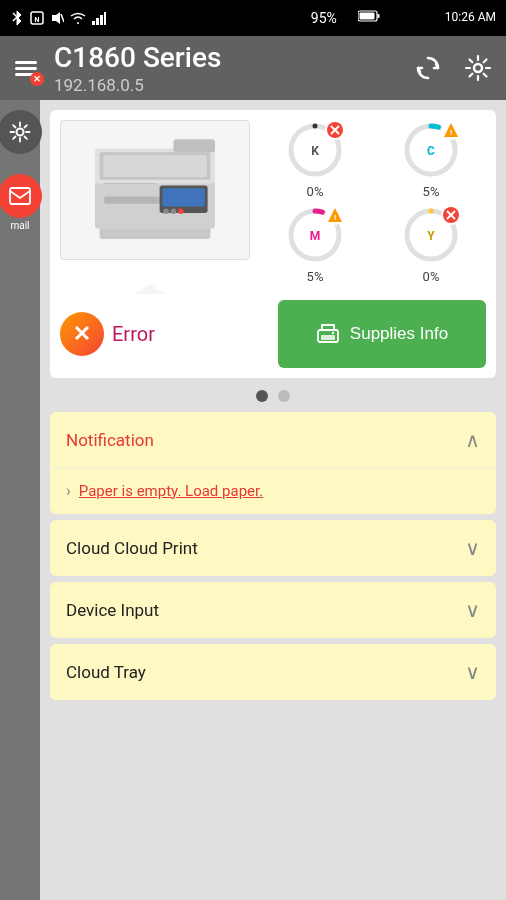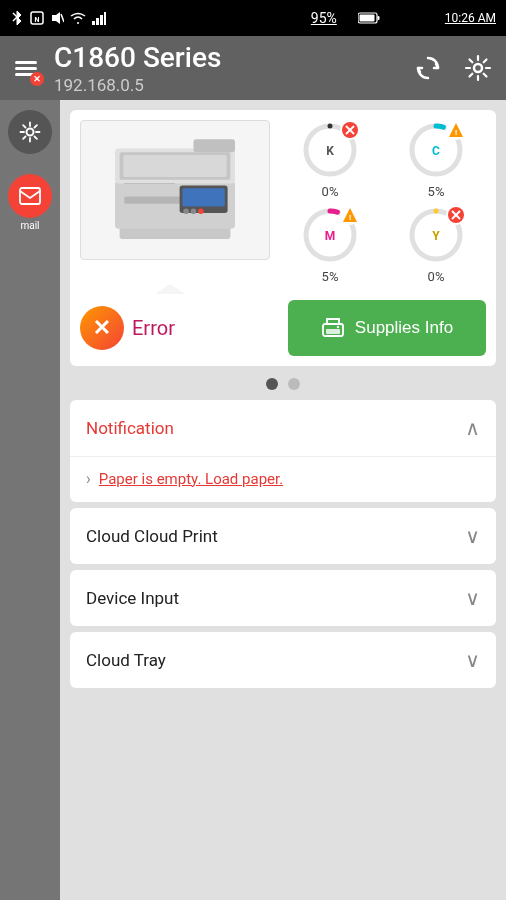--- a/index.html
+++ b/index.html
@@ -24,24 +24,23 @@
       color: #fff;
       font-size: 14px;
     }
     .status-bar-left {
       display: flex;
       gap: 6px;
       align-items: center;
     }
     .status-bar-right {
       display: flex;
-      align-items: center;
+      align-items: flex-start;
       gap: 21px;
       font-size: 14px;
-      text-decoration: underline;
     }
 
     
     .app-header {
       width: 100%;
       height: 64px;
       background: #616161;
       display: flex;
       align-items: center;
       padding: 0 10px;
@@ -107,21 +106,21 @@
 
     
     .main-layout {
       display: flex;
       width: 100%;
       height: calc(900px - 36px - 64px);
     }
 
     
     .sidebar {
-      width: 60px;
+      width: 40px;
       background: #757575;
       display: flex;
       flex-direction: column;
       align-items: center;
       padding-top: 10px;
       gap: 20px;
     }
     .sidebar-icon {
       width: 44px;
       height: 44px;
@@ -233,21 +232,21 @@
       font-weight: bold;
       line-height: 1;
     }
     .error-label {
       font-size: 20px;
       color: #be185d;
       font-weight: 400;
     }
     .supplies-btn {
       flex: 1;
-      height: 56px;
+      height: 68px;
       background: #4caf50;
       border-radius: 6px;
       display: flex;
       align-items: center;
       justify-content: center;
       gap: 10px;
       cursor: pointer;
       border: none;
       outline: none;
     }
@@ -269,21 +268,21 @@
       height: 12px;
       border-radius: 50%;
       background: #bbb;
     }
     .dot.active {
       background: #555;
     }
 
     
     .accordion {
-      background: #ffffff;
+      background: #fef9c3;
       border-radius: 6px;
       margin-bottom: 6px;
       overflow: hidden;
     }
     .accordion-header {
       display: flex;
       justify-content: space-between;
       align-items: center;
       padding: 16px 16px;
       cursor: pointer;

